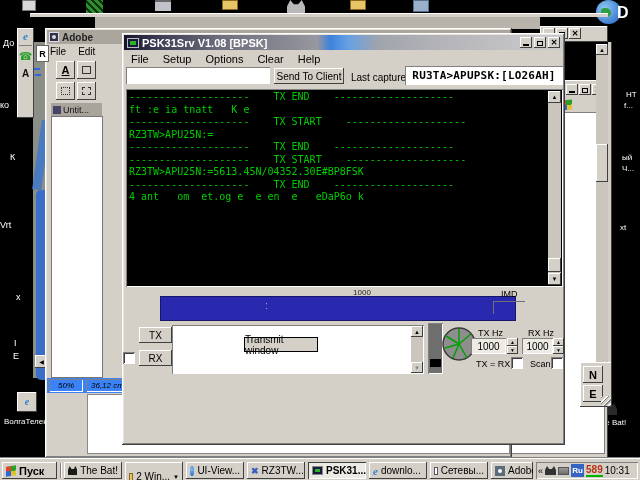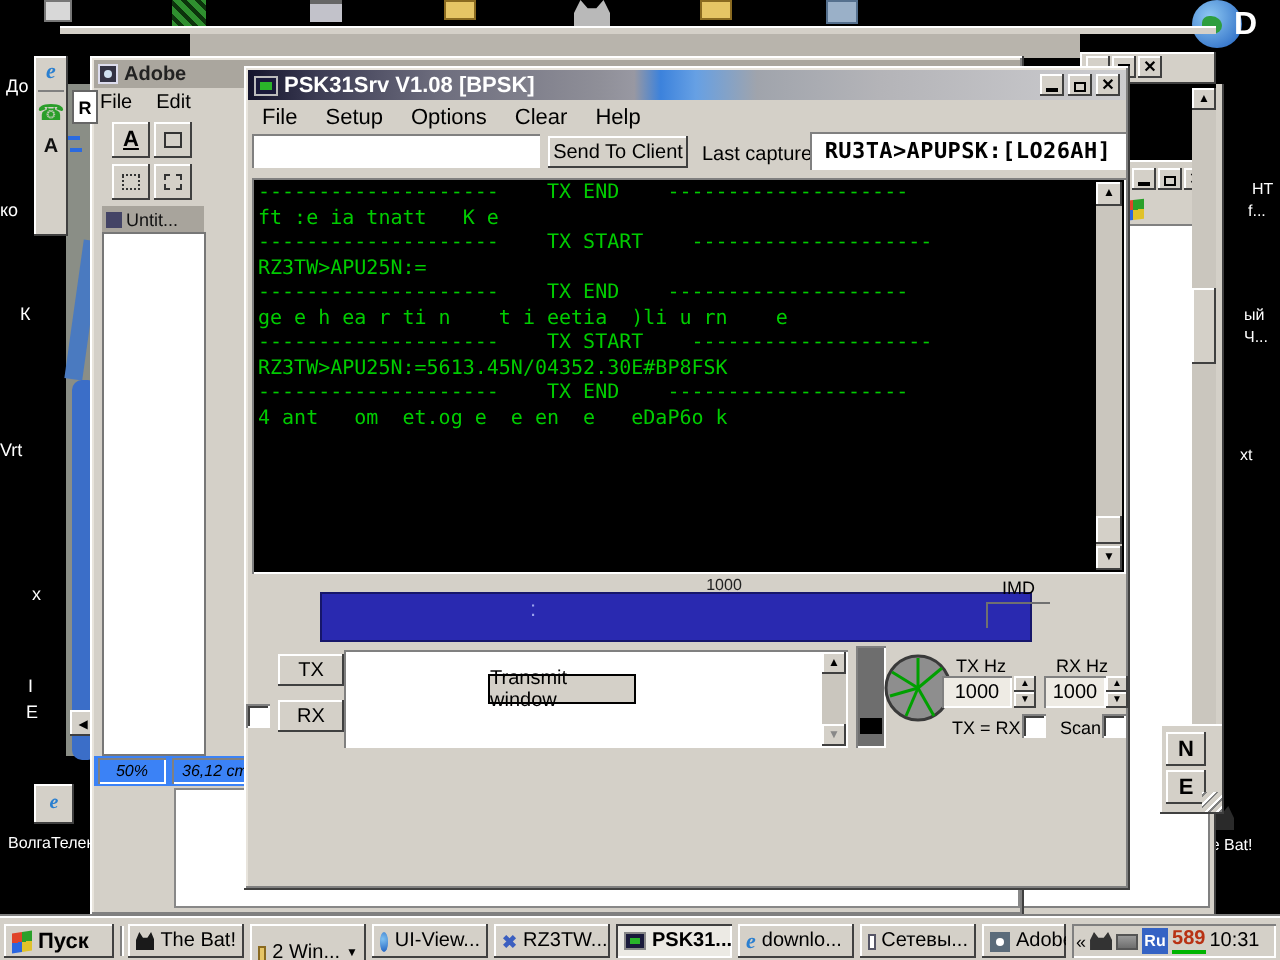--- a/index.html
+++ b/index.html
@@ -195,21 +195,20 @@
 
     <div class="abs sunken-sm" style="left:4px;top:56px;width:437px;height:198px;background:#000;">
       <div style="position:absolute;left:3px;top:2px;right:16px;bottom:2px;overflow:hidden;">
         <div class="tline">--------------------    TX END    --------------------</div>
         <div class="tline">ft :e ia tnatt   K e</div>
         <div class="tline">--------------------    TX START    --------------------</div>
         <div class="tline"></div>
         <div class="tline"></div>
         <div class="tline">RZ3TW&gt;APU25N:=</div>
         <div class="tline">--------------------    TX END    --------------------</div>
-        <div class="tline">ge e h ea r ti n    t i eetia  )li u rn    e</div>
         <div class="tline">--------------------    TX START    --------------------</div>
         <div class="tline"></div>
         <div class="tline"></div>
         <div class="tline">RZ3TW&gt;APU25N:=5613.45N/04352.30E#BP8FSK</div>
         <div class="tline"></div>
         <div class="tline">--------------------    TX END    --------------------</div>
         <div class="tline">4 ant   om  et.og e  e en  e   eDaP6o k</div>
       </div>
       <div class="abs" style="right:2px;top:2px;width:13px;height:194px;background:#cac6be;">
         <div class="sbbtn abs" style="left:0;top:0;width:13px;height:12px;">

